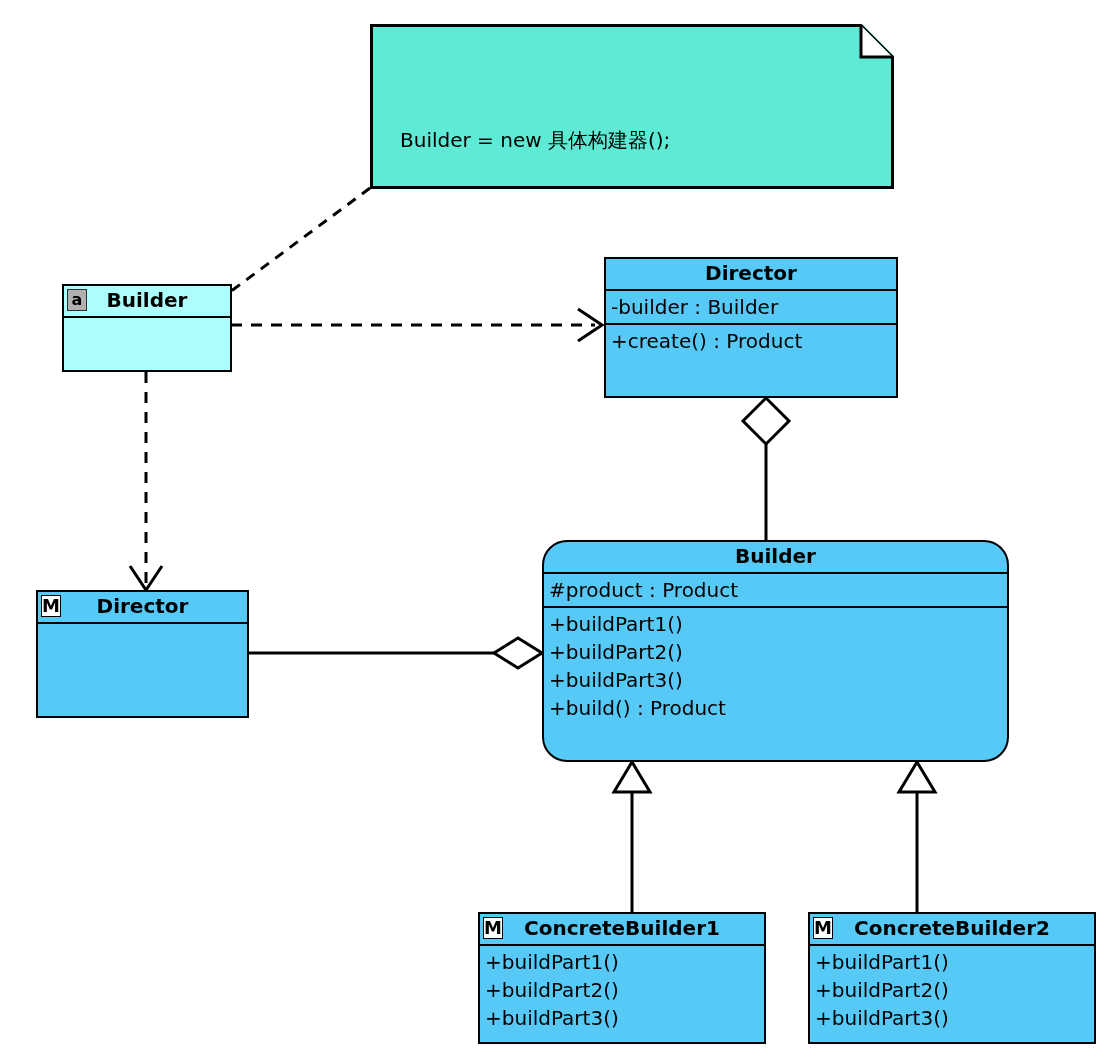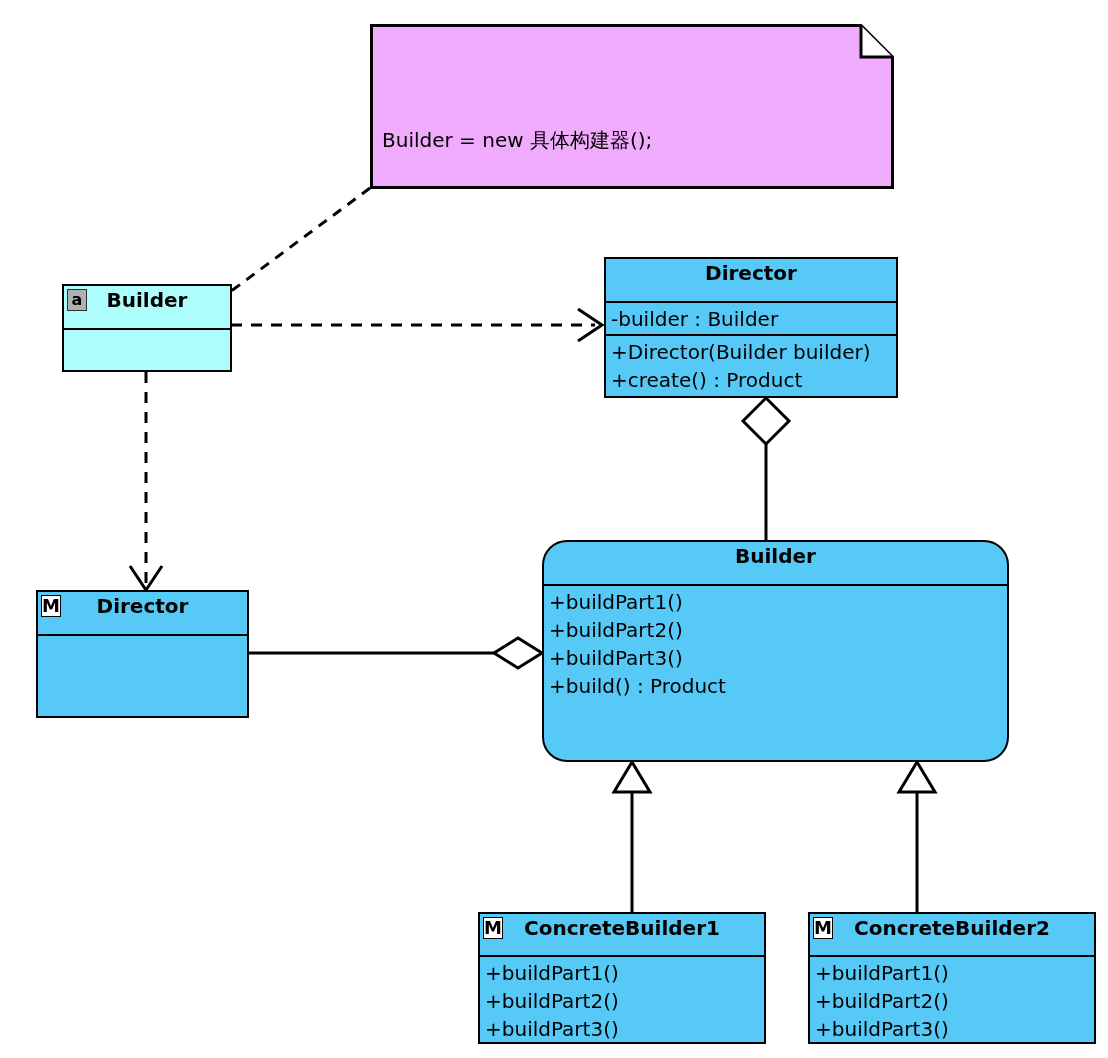--- a/index.html
+++ b/index.html
@@ -40,21 +40,21 @@
   }
   .cls-header {
     position: relative;
     box-sizing: border-box;
     border-bottom: 2px solid #000000;
     text-align: center;
     font-weight: bold;
     font-size: 20px;
     color: #000000;
     line-height: 28px;
-    height: 44px;
+    height: 32px;
     white-space: nowrap;
     overflow: hidden;
   }
   .cls-section {
     box-sizing: border-box;
     padding: 2px 4px 2px 5px;
     font-size: 20px;
     color: #000000;
     line-height: 28px;
     white-space: nowrap;
@@ -96,25 +96,25 @@
     background: #ffffff;
     border: 1px solid #000000;
     font-size: 18px;
     line-height: 20px;
   }
 
   
   .uml-note {
     position: absolute;
     box-sizing: border-box;
-    background: #f0abfc;
+    background: #5eead4;
     font-size: 20px;
     line-height: 31px;
     color: #000000;
-    padding: 8px 12px 8px 12px;
+    padding: 8px 12px 8px 30px;
     white-space: pre;
     overflow: hidden;
   }
   .note-line {
     display: block;
     white-space: pre;
   }
 </style>
 </head>
 <body>
@@ -166,28 +166,30 @@
   </div>
 
   <div class="uml-class" style="left:604px; top:257px; width:294px; height:141px;">
     <div class="cls-header">
       <span>Director</span>
     </div>
     <div class="cls-section divided">
       <span class="member">-builder : Builder</span>
     </div>
     <div class="cls-section grow">
-      <span class="member">+Director(Builder builder)</span>
       <span class="member">+create() : Product</span>
     </div>
   </div>
 
   <div class="uml-class" style="left:542px; top:540px; width:467px; height:222px;border-radius:25px;">
     <div class="cls-header">
       <span>Builder</span>
+    </div>
+    <div class="cls-section divided">
+      <span class="member">#product : Product</span>
     </div>
     <div class="cls-section grow">
       <span class="member">+buildPart1()</span>
       <span class="member">+buildPart2()</span>
       <span class="member">+buildPart3()</span>
       <span class="member">+build() : Product</span>
     </div>
   </div>
 
   <div class="uml-class" style="left:36px; top:590px; width:213px; height:128px;">

